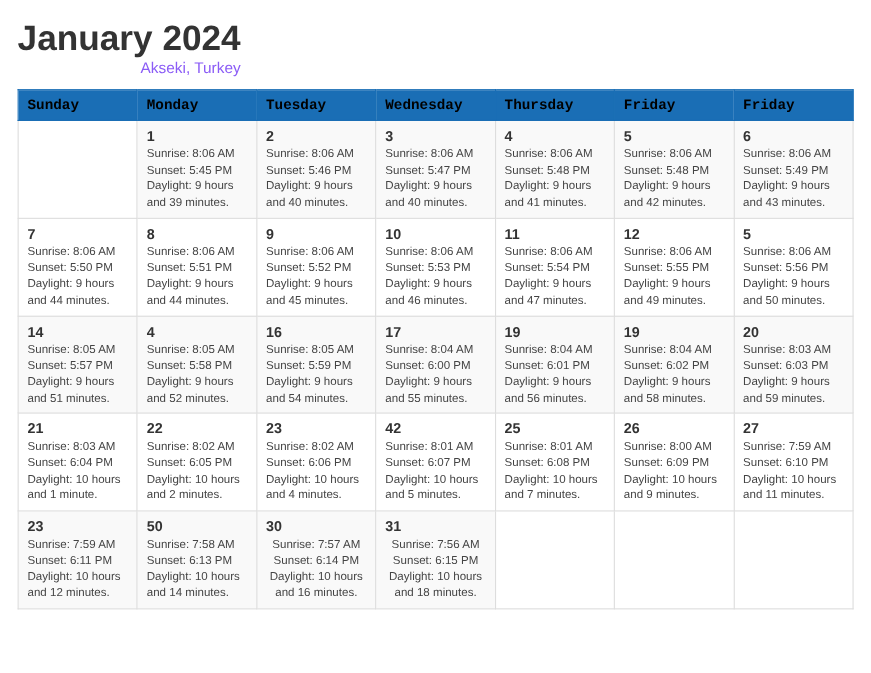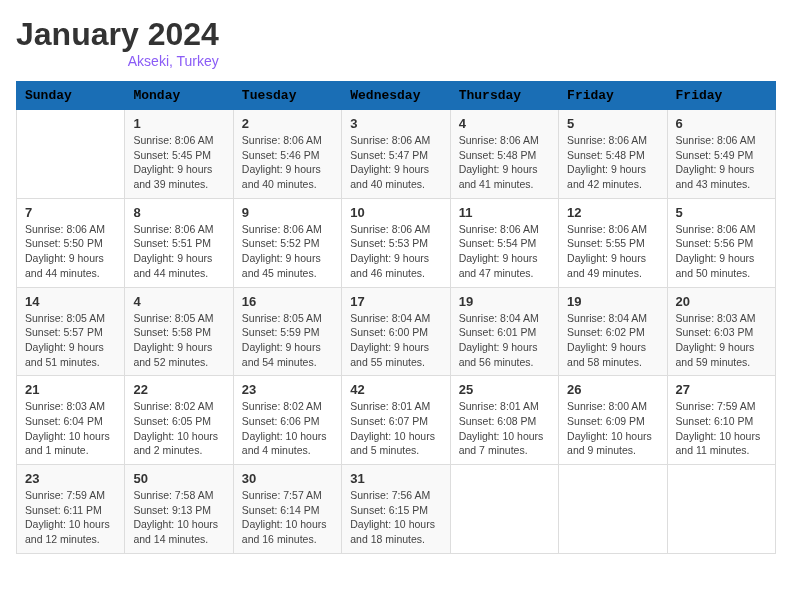--- a/index.html
+++ b/index.html
@@ -299,34 +299,34 @@
         <td>
           <span class="day-number">23</span>
           <div class="day-info" style="white-space: pre-line;">Sunrise: 7:59 AM
 Sunset: 6:11 PM
 Daylight: 10 hours
 and 12 minutes.</div>
         </td>
         <td>
           <span class="day-number">50</span>
           <div class="day-info" style="white-space: pre-line;">Sunrise: 7:58 AM
-Sunset: 9:13 PM
+Sunset: 6:13 PM
 Daylight: 10 hours
 and 14 minutes.</div>
         </td>
         <td>
           <span class="day-number">30</span>
-          <div class="day-info" style="white-space: pre-line;">Sunrise: 7:57 AM
+          <div class="day-info" style="white-space: pre-line; text-align: center;">Sunrise: 7:57 AM
 Sunset: 6:14 PM
 Daylight: 10 hours
 and 16 minutes.</div>
         </td>
         <td>
           <span class="day-number">31</span>
-          <div class="day-info" style="white-space: pre-line;">Sunrise: 7:56 AM
+          <div class="day-info" style="white-space: pre-line; text-align: center;">Sunrise: 7:56 AM
 Sunset: 6:15 PM
 Daylight: 10 hours
 and 18 minutes.</div>
         </td>
         <td class="empty-cell"></td>
         <td class="empty-cell"></td>
         <td class="empty-cell"></td>
       </tr>
     </tbody>
 </table>

